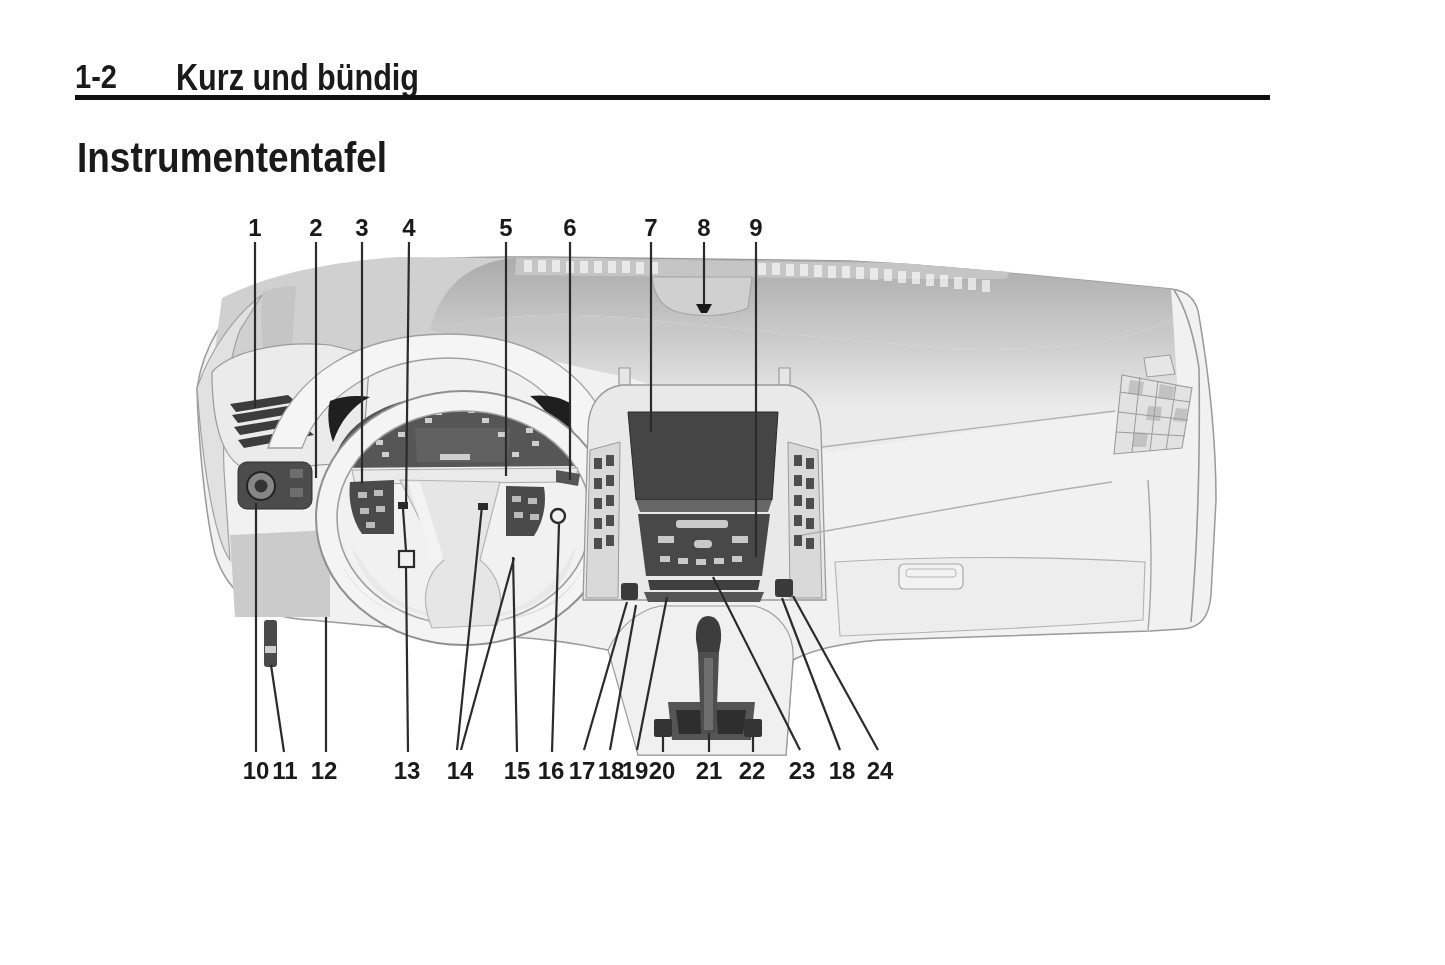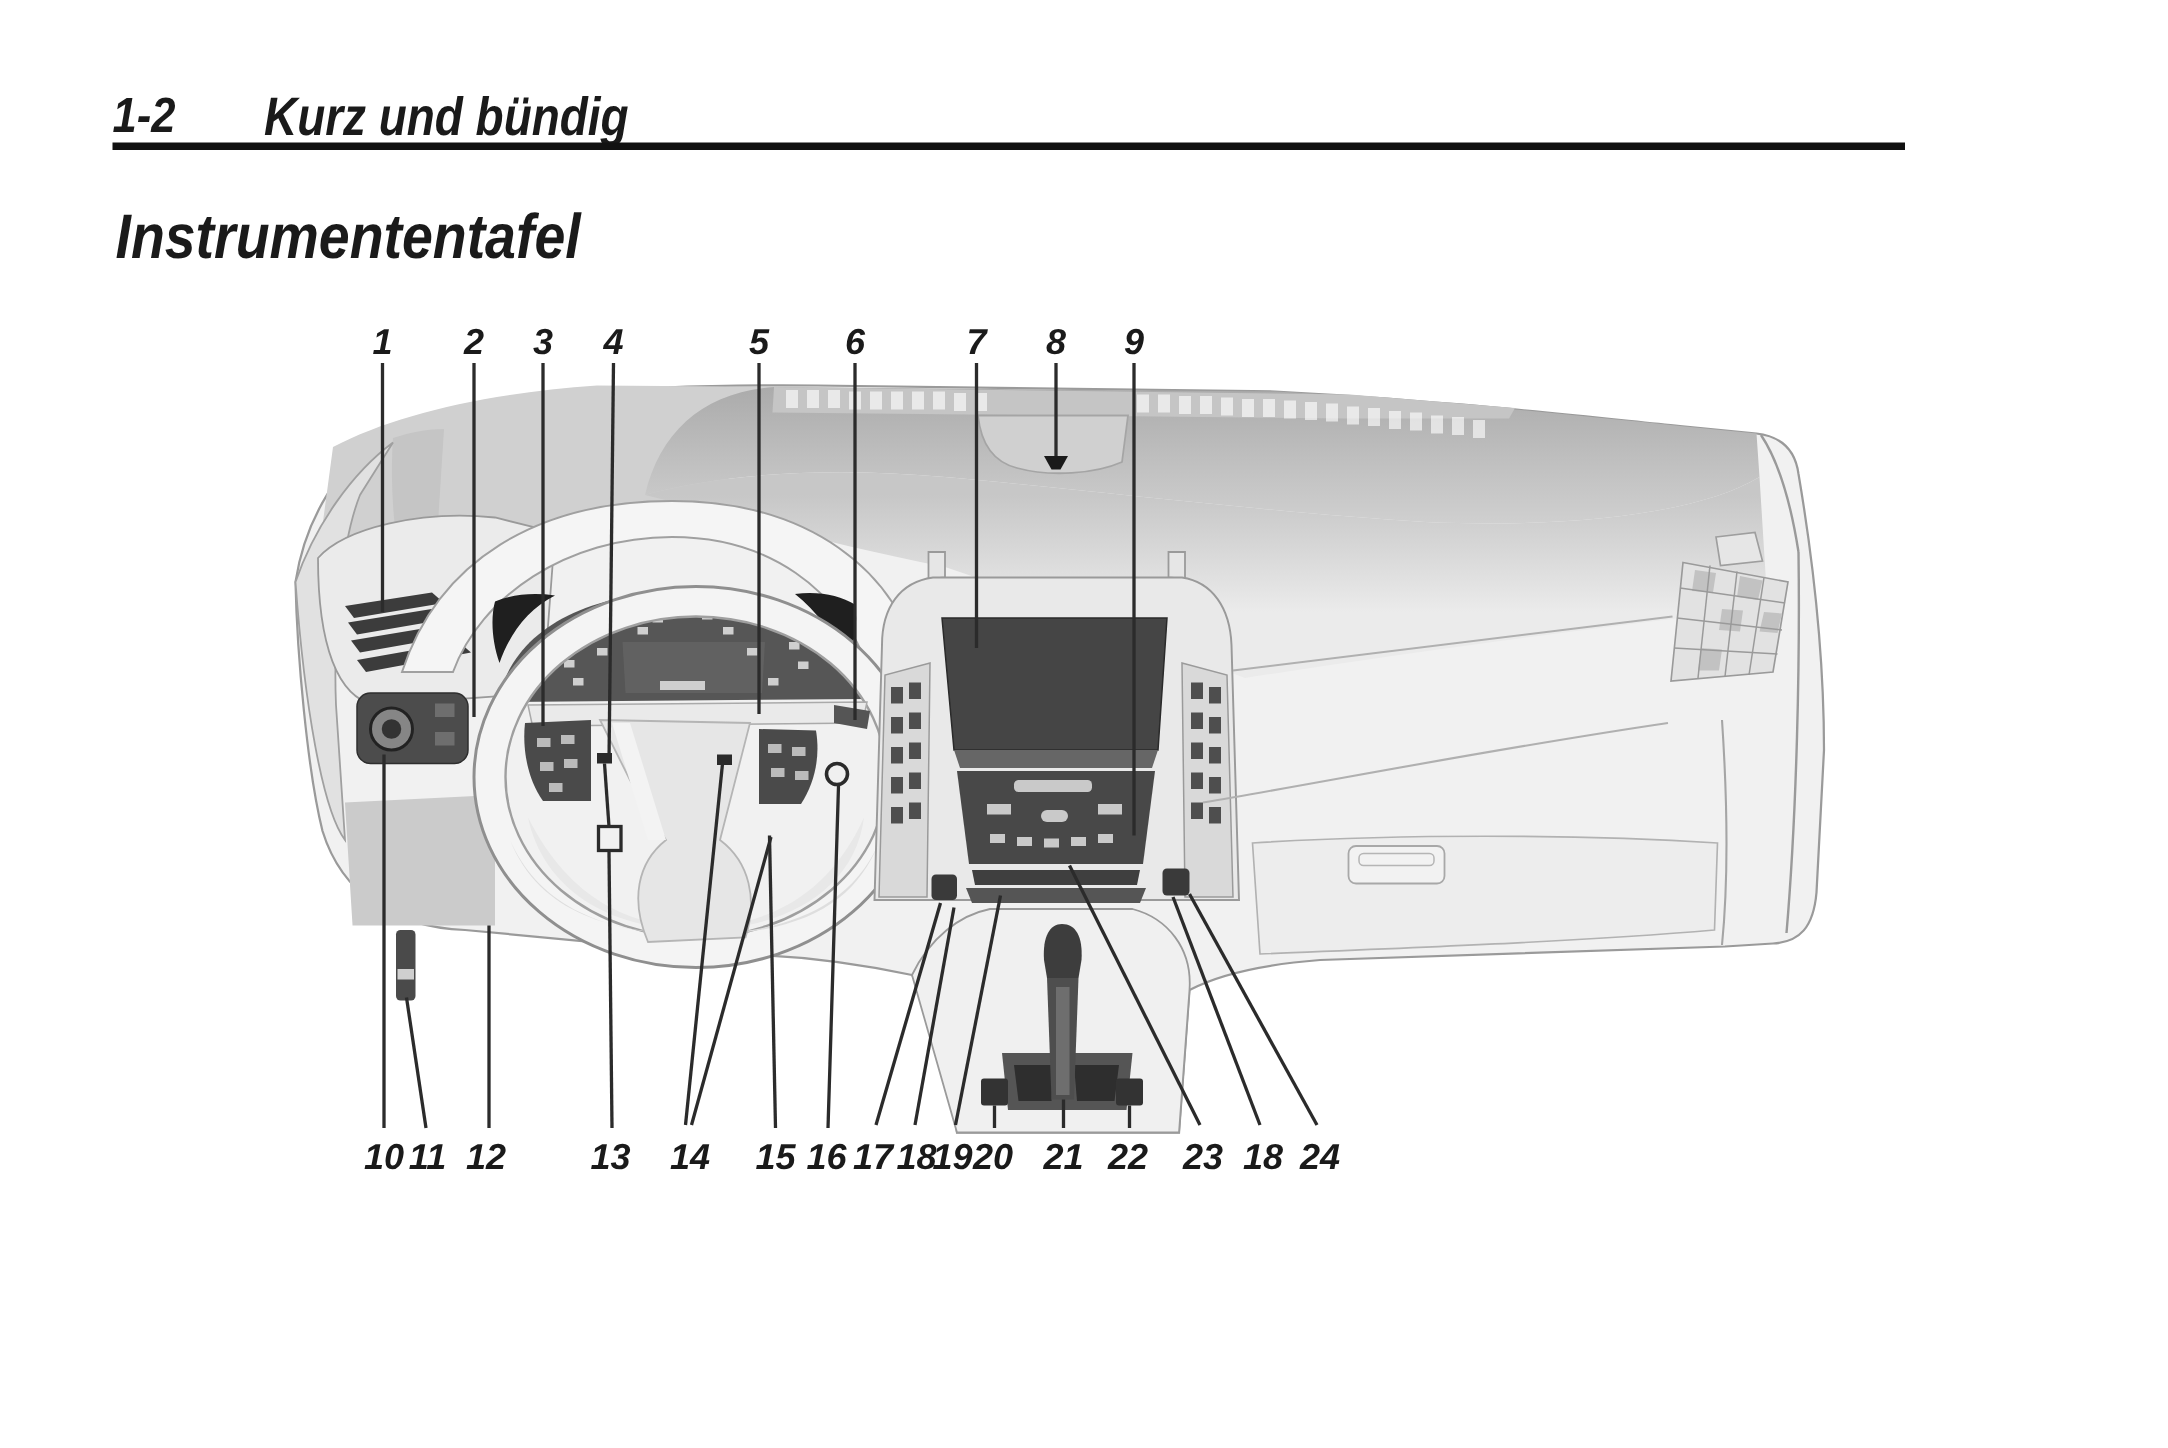--- a/index.html
+++ b/index.html
@@ -1,17 +1,17 @@
 <!DOCTYPE html>
 <html><head>
 <meta charset="utf-8">
 <style>
   html,body{margin:0;padding:0;background:#ffffff;-webkit-font-smoothing:antialiased;}
   #page{position:relative;width:1270px;height:965px;background:#ffffff;overflow:hidden;
-        font-family:"Liberation Sans",sans-serif;filter:grayscale(1);font-style:italic;}
+        font-family:"Liberation Sans",sans-serif;filter:grayscale(1);}
   .hdr{position:absolute;top:60px;left:75px;font-size:33px;line-height:33px;font-weight:bold;color:#1a1a1a;
        transform:scaleX(0.88);transform-origin:left top;}
   .hdr2{position:absolute;top:60px;left:176px;font-size:36px;line-height:36px;font-weight:bold;color:#1a1a1a;
        transform:scaleX(0.85);transform-origin:left top;}
   .rule{position:absolute;top:95px;left:75px;width:1262px;height:5px;background:#111;}
   .h1{position:absolute;top:137px;left:77px;font-size:42px;line-height:42px;font-weight:bold;color:#1a1a1a;
        transform:scaleX(0.88);transform-origin:left top;}
 </style>
 </head>
 <body>

